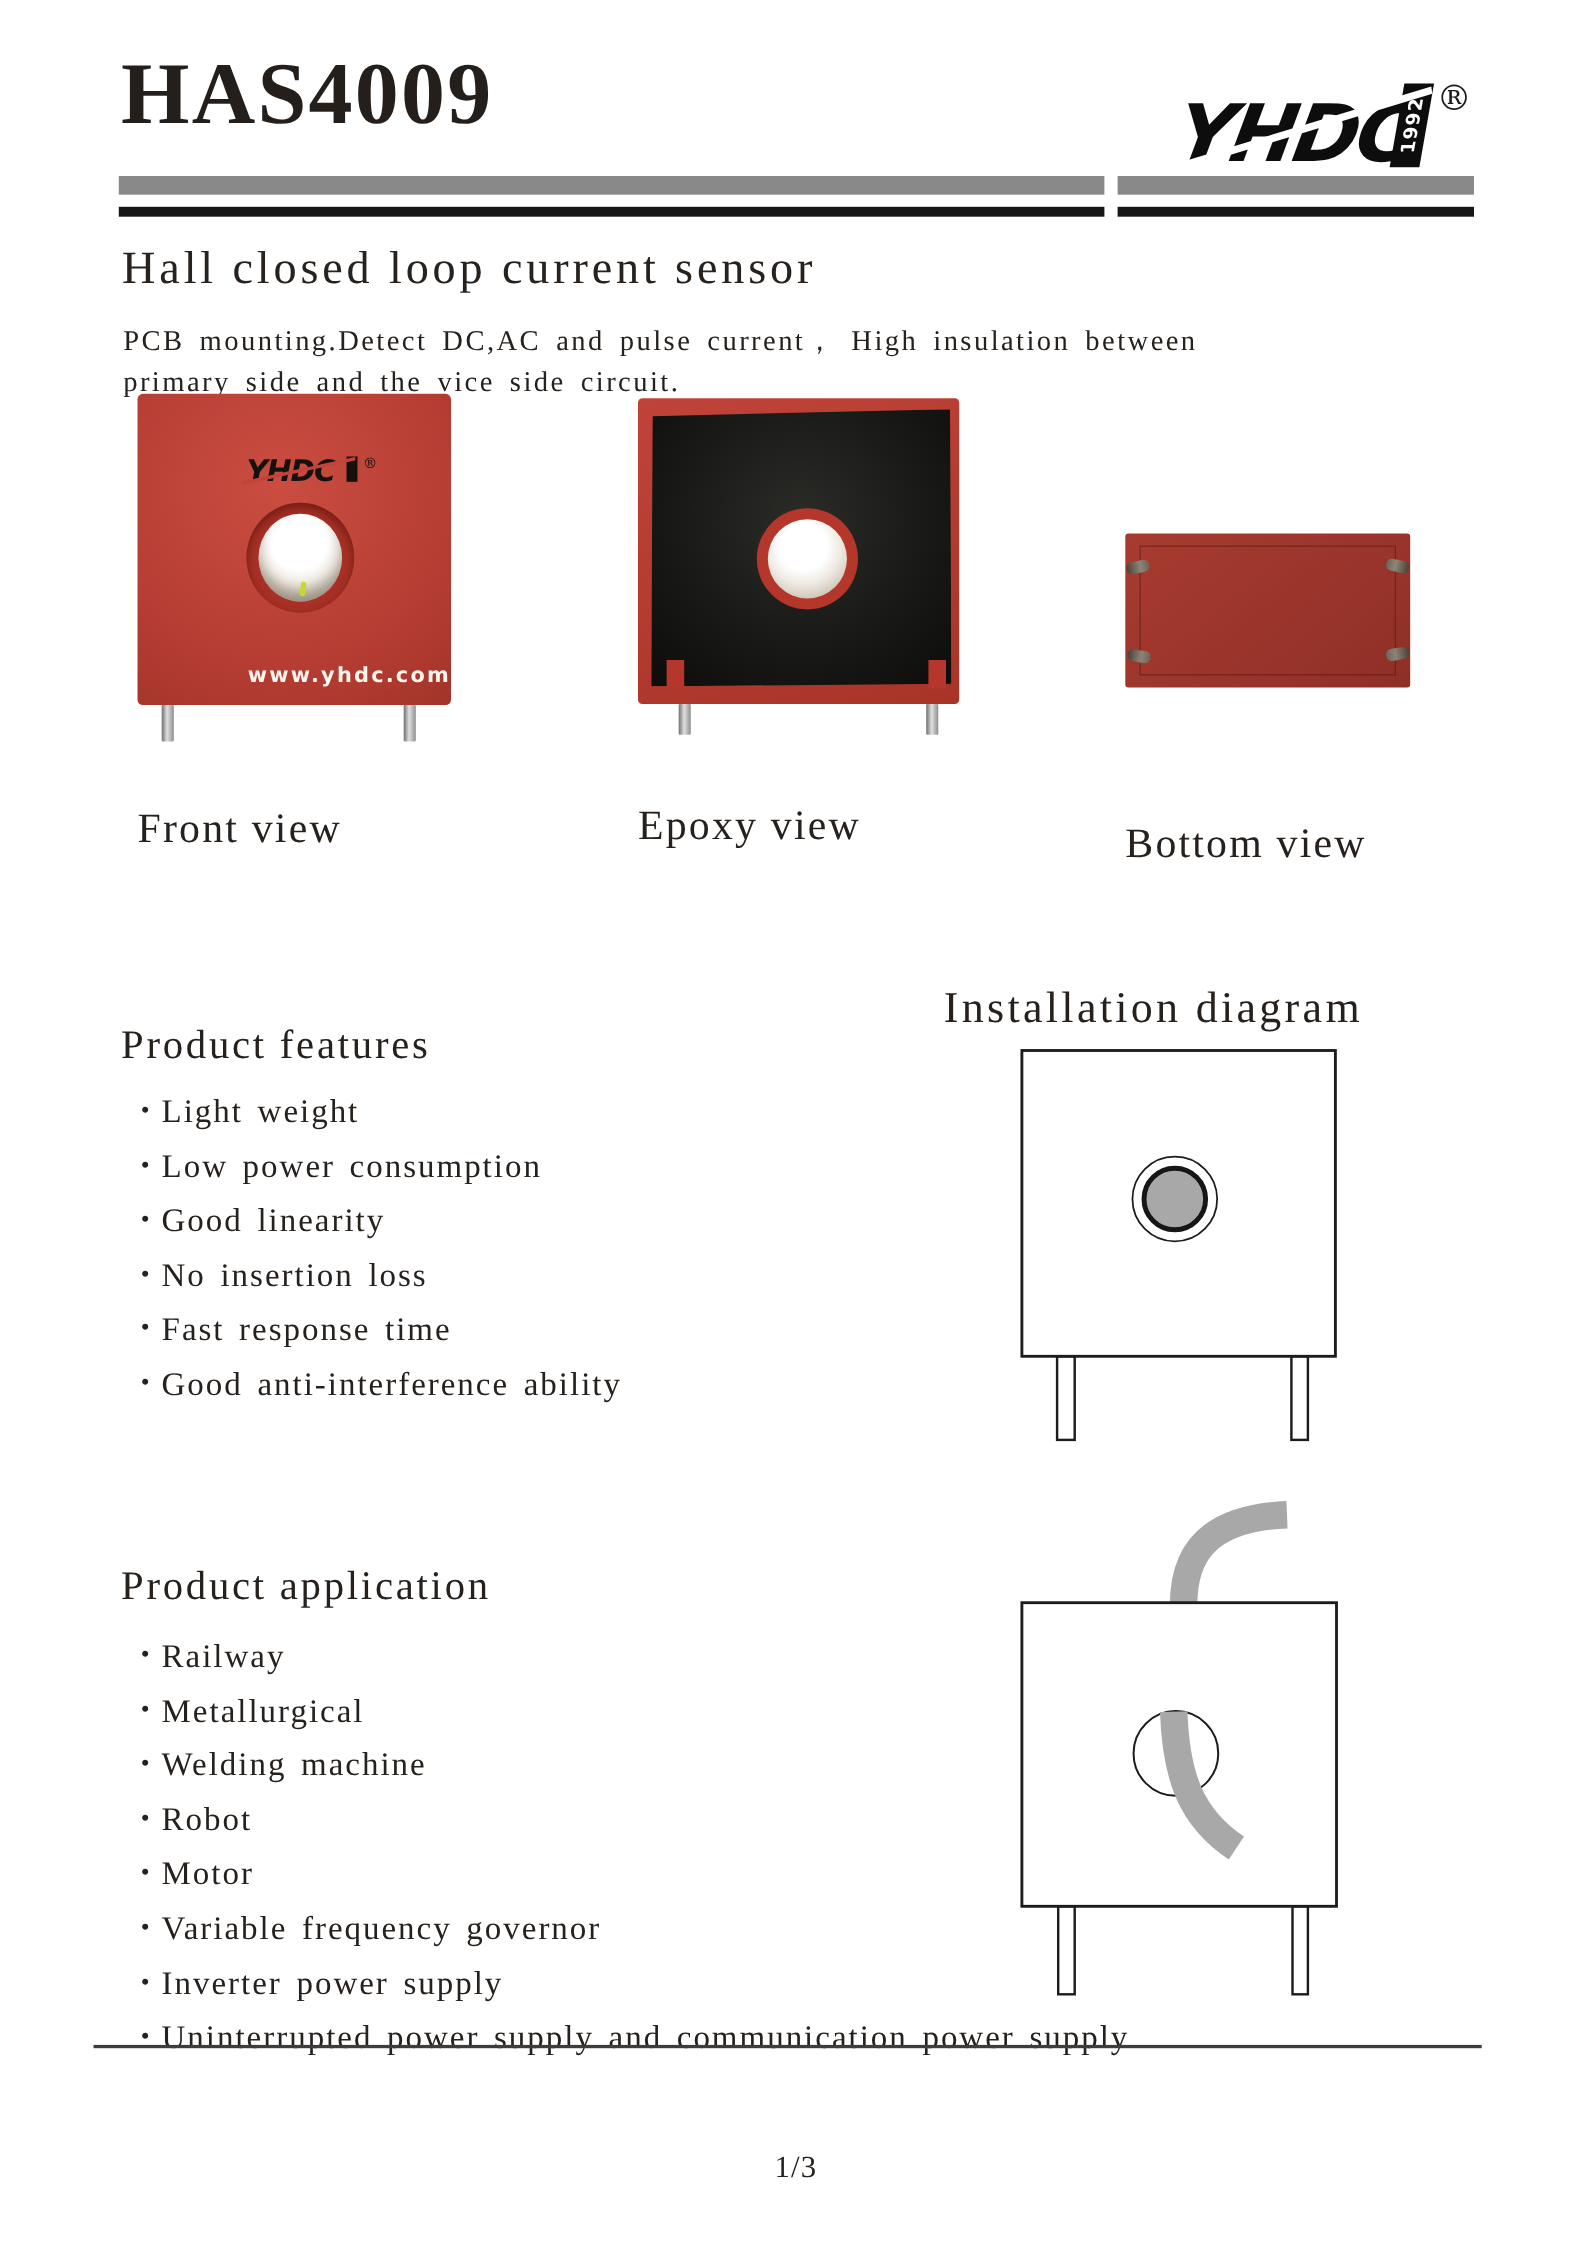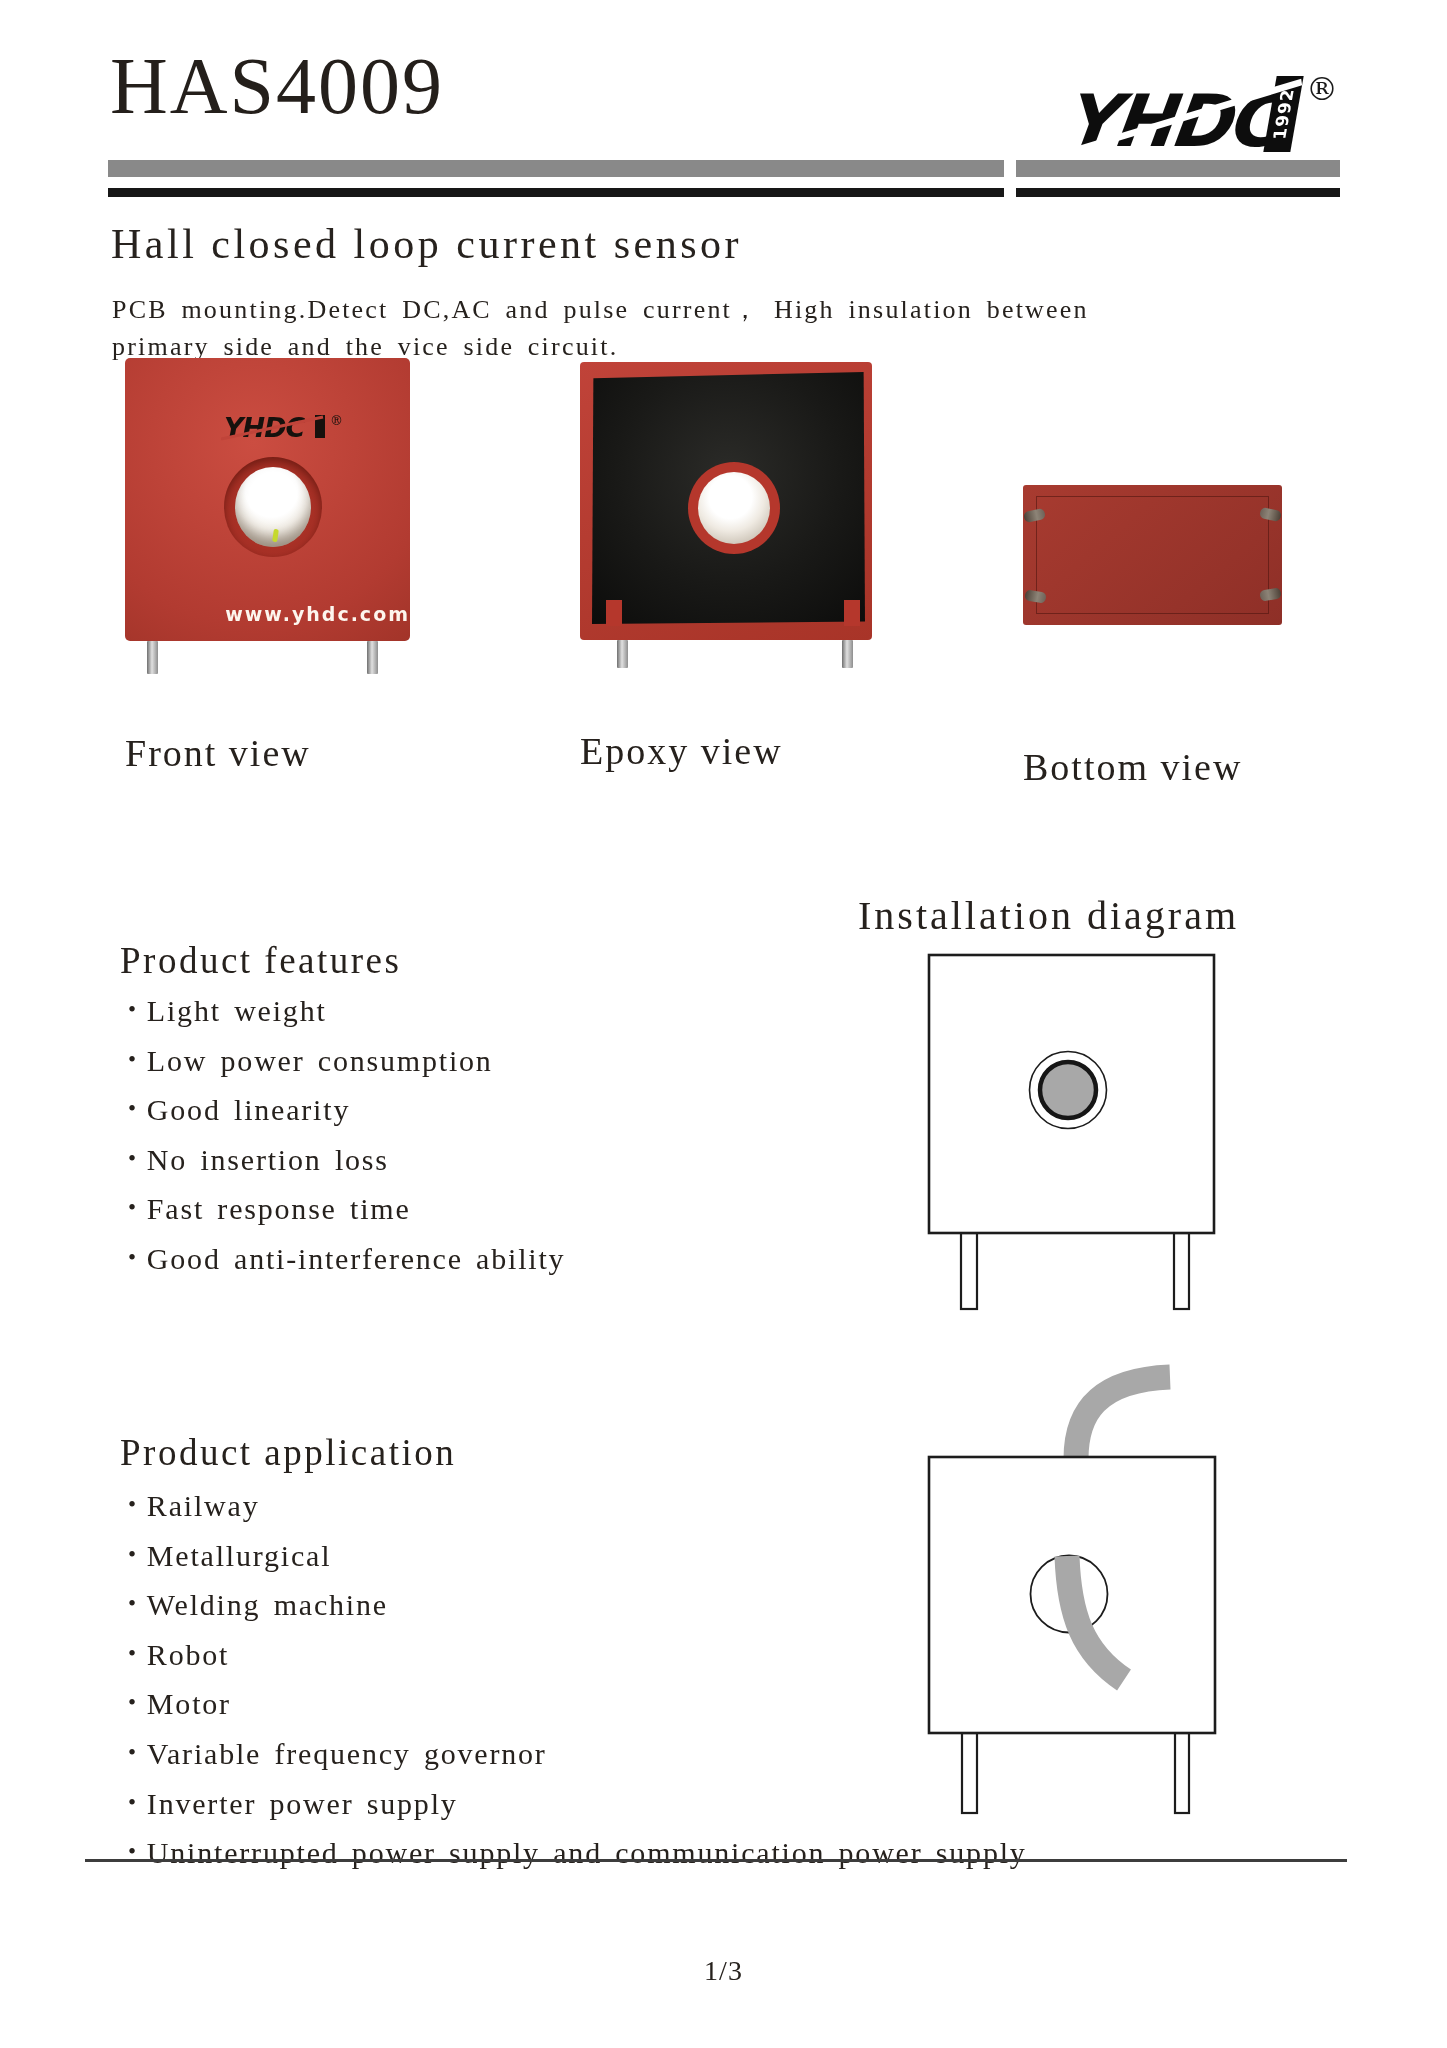--- a/index.html
+++ b/index.html
@@ -1,20 +1,20 @@
 <!DOCTYPE html>
 <html><head>
 <meta charset="utf-8">
 <style>
   html,body{margin:0;padding:0;background:#ffffff;}
   .page{position:relative;width:1447px;height:2048px;background:#fff;overflow:hidden;
         font-family:"Liberation Serif",serif;color:#221d19;}
 
   
-  .model-title{position:absolute;left:110px;top:46px;margin:0;font-size:80px;font-weight:normal;
+  .model-title{position:absolute;left:110px;top:46px;margin:0;font-size:80px;font-weight:bold;
                letter-spacing:2px;color:#241f1b;line-height:1;}
   .brand-logo{position:absolute;left:1050px;top:64px;}
   .bar{position:absolute;background:#898989;height:17px;}
   .bar-gray-left{left:108px;top:160px;width:896px;}
   .bar-gray-right{left:1016px;top:160px;width:324px;}
   .bar-black{height:9px;top:188px;background:#171717;}
   .bar-black-left{left:108px;width:896px;}
   .bar-black-right{left:1016px;width:324px;}
 
   
@@ -67,21 +67,21 @@
   .bpin-tr{right:1px;top:24px;transform:rotate(12deg);background:linear-gradient(270deg,#4c4036,#8d8477 60%,#6e6258);}
   .bpin-br{right:1px;top:104px;transform:rotate(-10deg);background:linear-gradient(270deg,#4c4036,#8d8477 60%,#6e6258);}
 
   .caption{position:absolute;font-size:38px;letter-spacing:2px;text-align:left;color:#26211d;}
   .caption-front{left:125px;width:285px;top:731px;}
   .caption-epoxy{left:580px;width:292px;top:729px;}
   .caption-bottom{left:1023px;width:259px;top:745px;}
 
   
   .install-title{position:absolute;left:858px;top:860px;font-size:40px;letter-spacing:3px;color:#26211d;margin-top:32px;}
-  .section-h{position:absolute;left:110px;margin:10px;font-size:37px;font-weight:normal;
+  .section-h{position:absolute;left:110px;margin:0;font-size:37px;font-weight:normal;
              letter-spacing:2.5px;color:#26211d;}
   .features-h{top:929px;}
   .applications-h{top:1421px;}
   .bullet-list{position:absolute;left:128px;margin:0;padding:0;list-style:none;
                font-size:30px;letter-spacing:1.8px;word-spacing:4px;color:#26211d;}
   .features-list{top:986px;}
   .applications-list{top:1481px;}
   .bullet-list li{height:49.6px;line-height:49.6px;white-space:nowrap;}
   .bullet{display:inline-block;font-size:23px;margin-right:9px;position:relative;top:-4px;}
 

